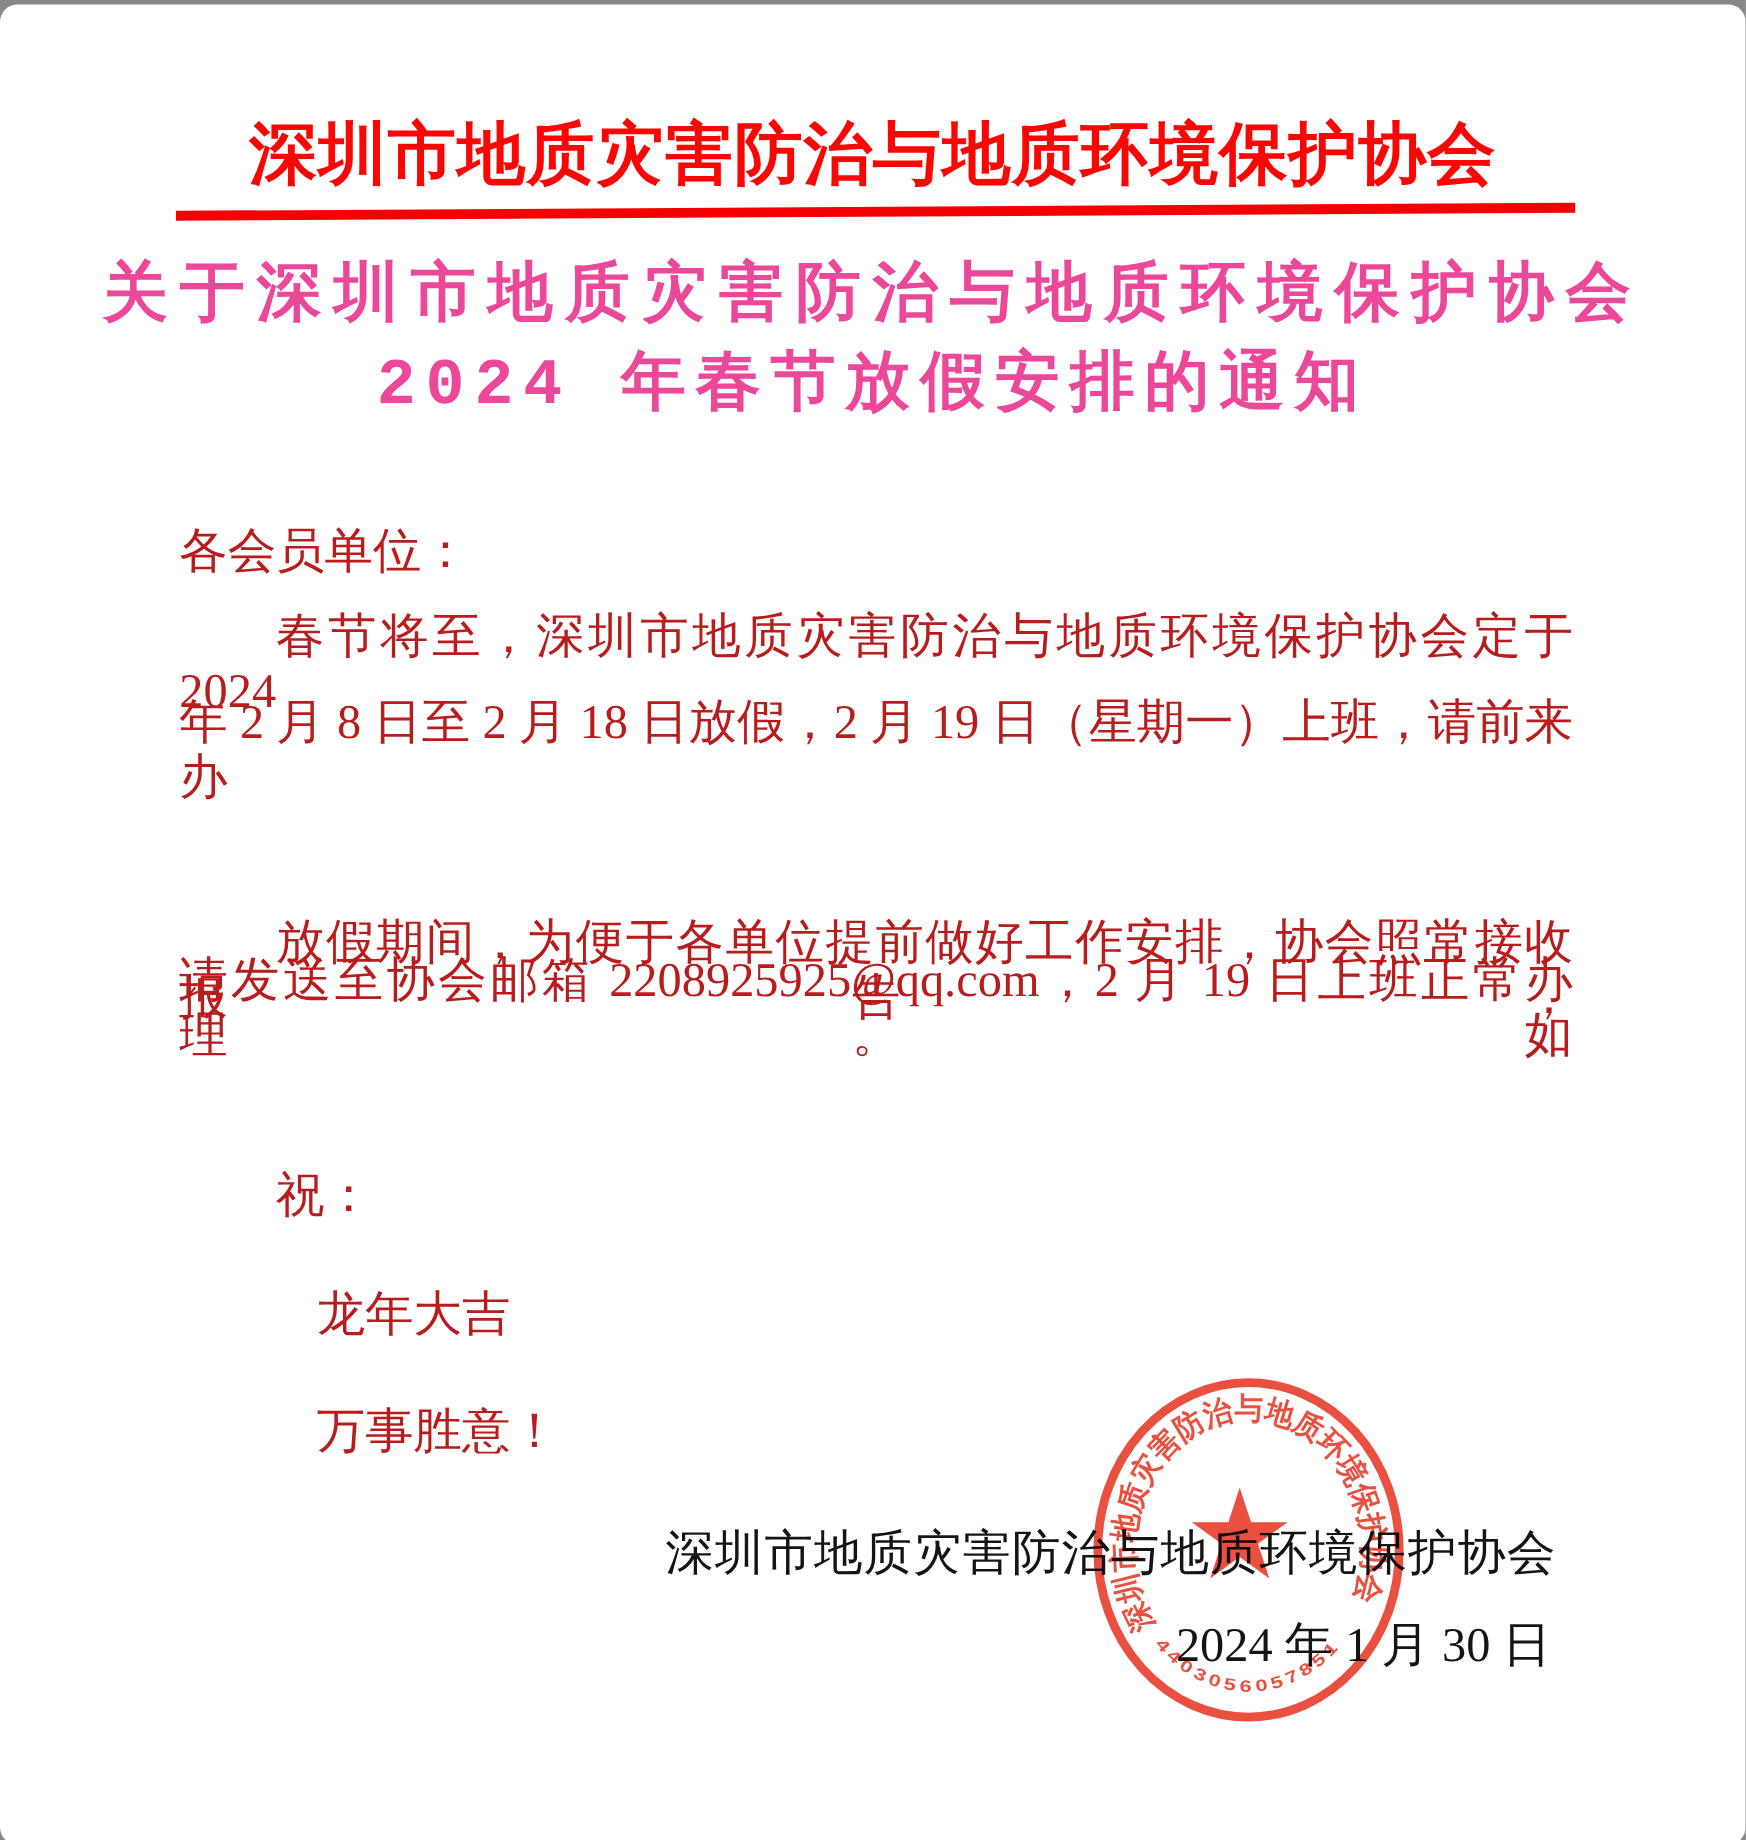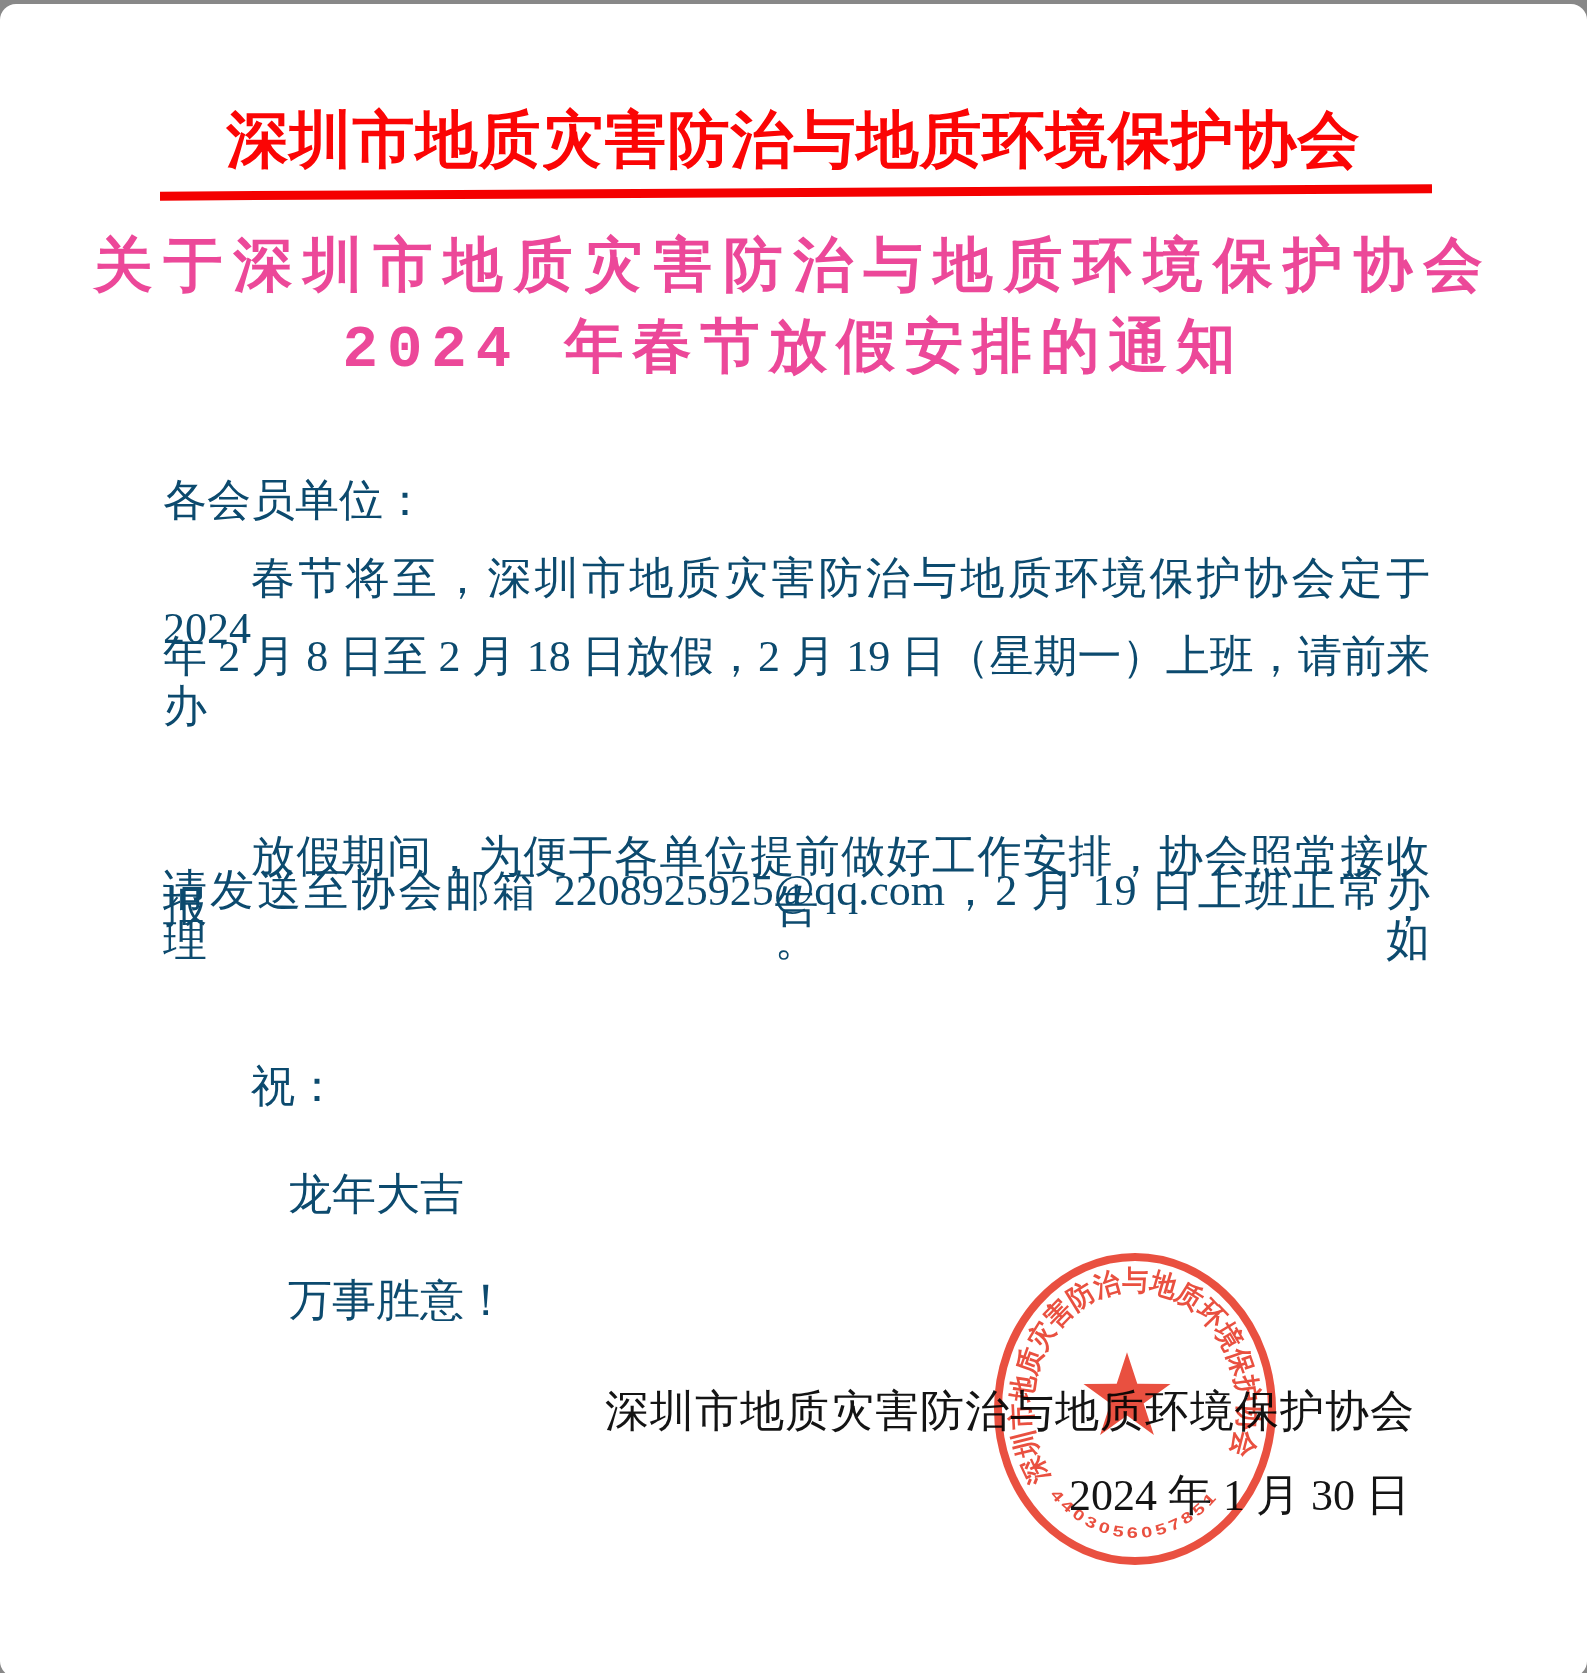--- a/index.html
+++ b/index.html
@@ -24,21 +24,21 @@
   .doc-title{
     position:absolute;left:0;width:1587px;text-align:center;
     font-weight:bold;font-size:59px;letter-spacing:11px;
     color:#ec4899;white-space:nowrap;
   }
   .doc-title.l1{top:222px;}
   .doc-title.l2{top:303px;letter-spacing:9px;font-family:Liberation Mono, monospace;}
   
   .bodyline{
     position:absolute;left:163px;width:1267px;height:50px;
-    font-size:44px;line-height:50px;color:#0c4a6e;white-space:nowrap;
+    font-size:44px;line-height:50px;color:#b91c1c;white-space:nowrap;
   }
   .just{
     white-space:normal;text-align:justify;text-align-last:justify;
     text-justify:inter-character;
   }
   .ind2{text-indent:88px;}
   .ind3{padding-left:125px;width:1142px;}
   
   .sig{
     position:absolute;left:163px;width:1252px;top:1378px;

